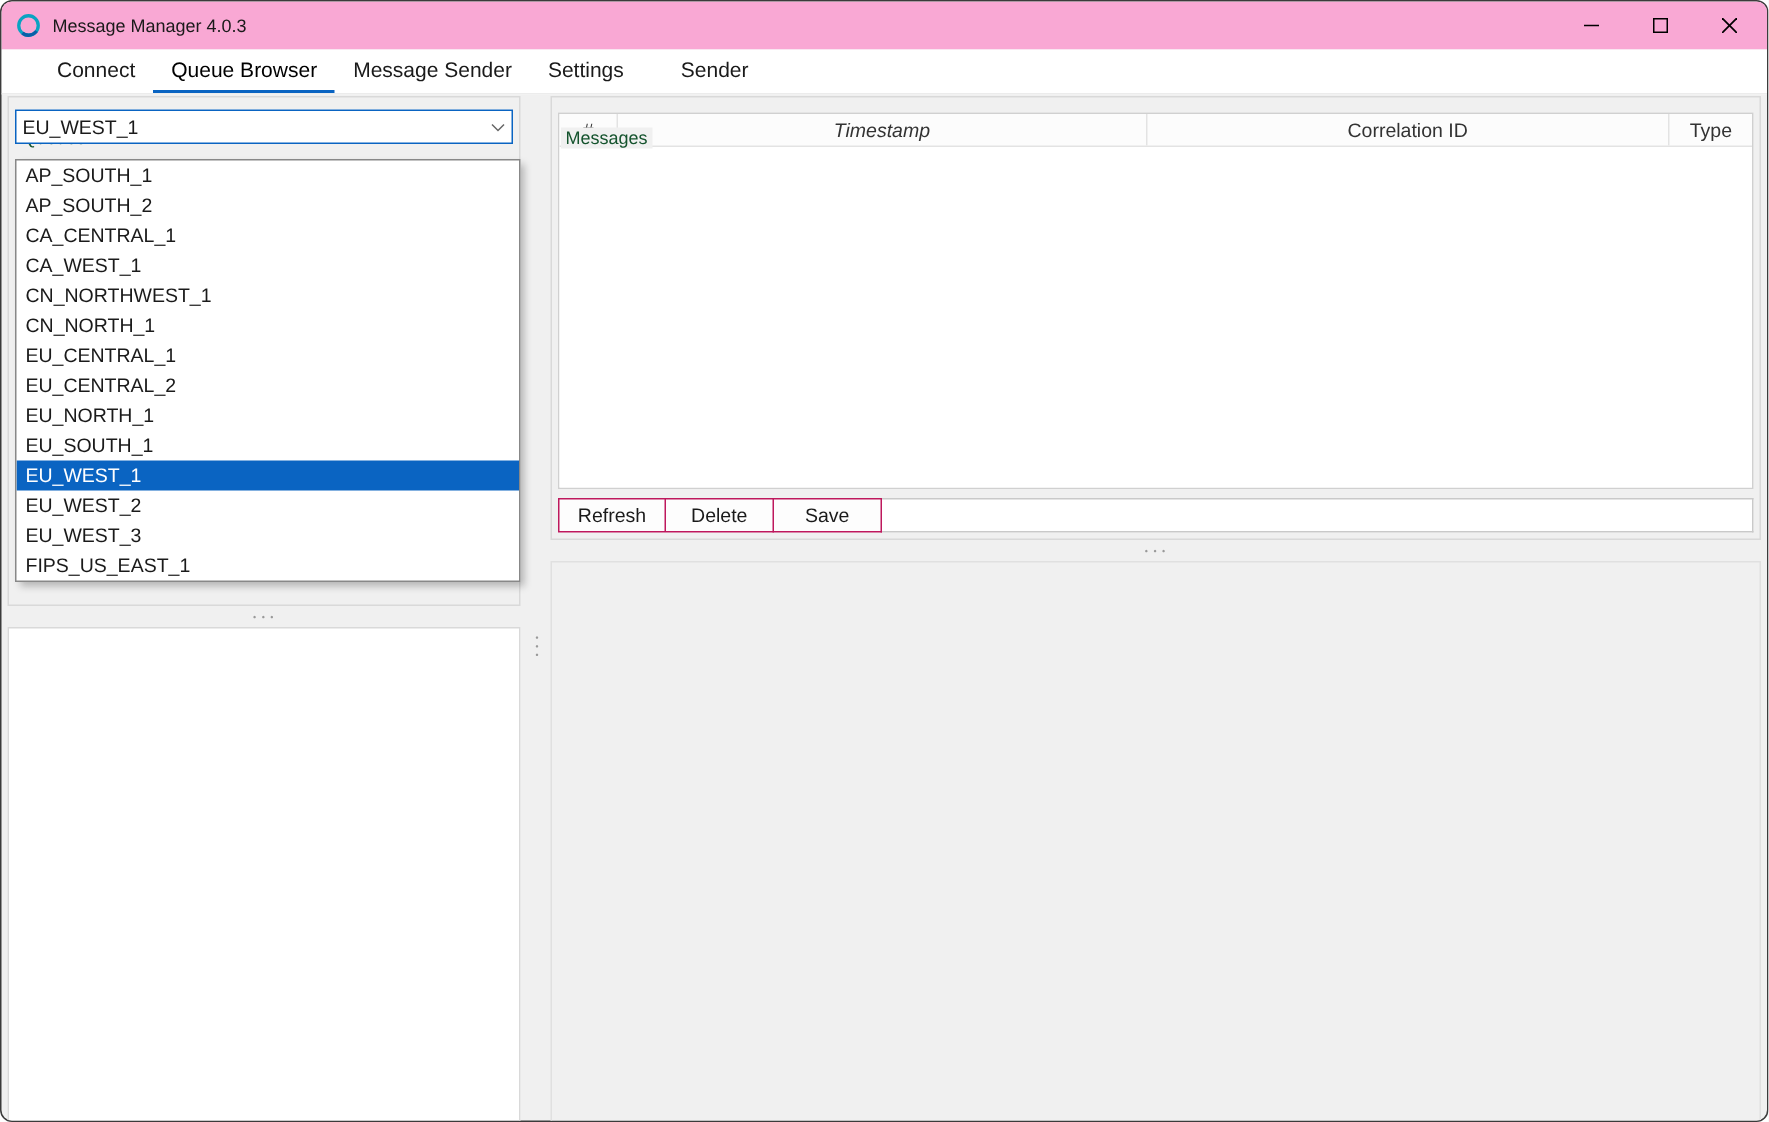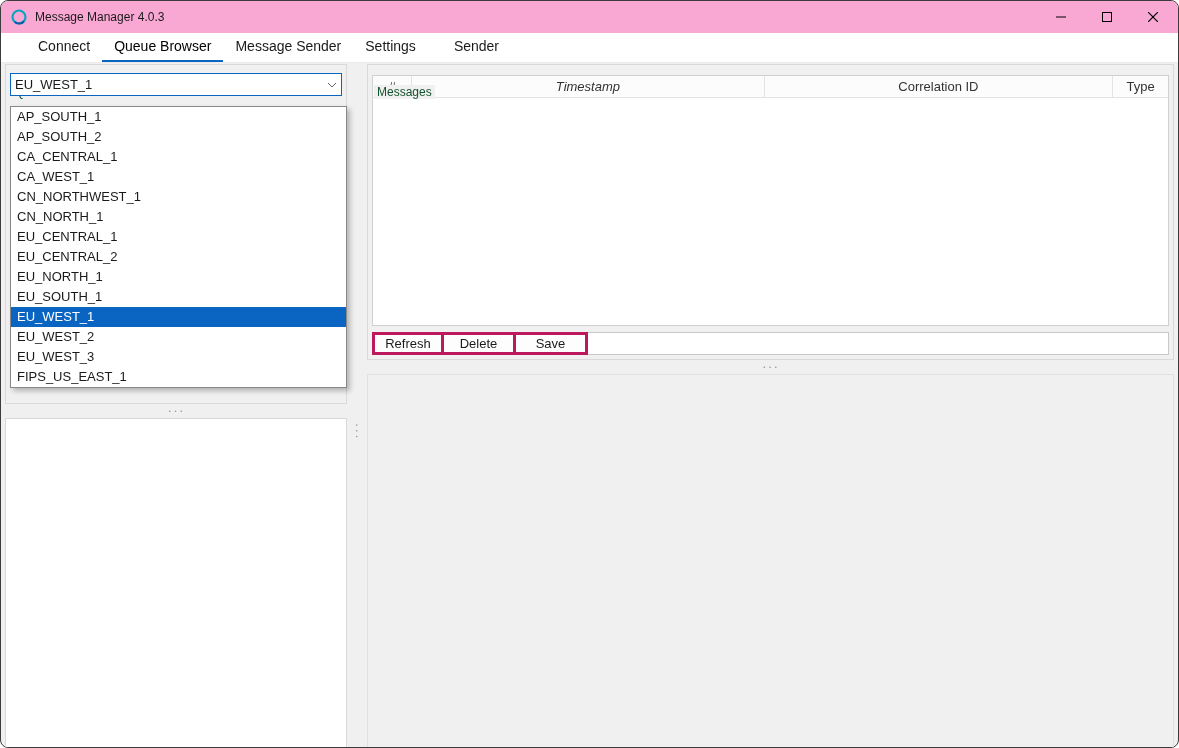--- a/index.html
+++ b/index.html
@@ -33,21 +33,21 @@
   .messages-box { height: 296px; display:flex; flex-direction:column; padding-top:10px;}
   .table { flex:1; background:#fff; border:1px solid #d0d0d0; display:flex; flex-direction:column;}
   .thead { display:flex; height:22px; border-bottom:1px solid #e3e3e3; font-size:13px; background:#fcfcfc;}
   .th { border-right:1px solid #e3e3e3; display:flex; align-items:center; justify-content:center; color:#333;}
   .th.num { width:40px; }
   .th.ts { flex: 1 1 360px; font-style: italic; }
   .th.cid { flex: 1 1 356px; }
   .th.type { width: 56px; border-right:none;}
   .tbody { flex:1; background:#fff;}
   .btnrow { display:flex; gap:0; margin-top:6px; height:23px;}
-  .btn { width:72px; border:3px solid #be185d; background:#fdfdfd; font-size:13px; display:flex; align-items:center; justify-content:center; }
+  .btn { width:72px; border:1px solid #be185d; background:#fdfdfd; font-size:13px; display:flex; align-items:center; justify-content:center; }
   .btn + .btn { border-left: none; }
   .filler-input { flex:1; border:1px solid #c9c9c9; border-left:none; background:#fff; padding-left:14px;}
   .right-lower { flex:1; background:#f0f0f0; border:1px solid #e0e0e0; margin-top:2px;}
   svg { display:block; }
 </style>
 </head>
 <body>
 
 <div class="window">
 

